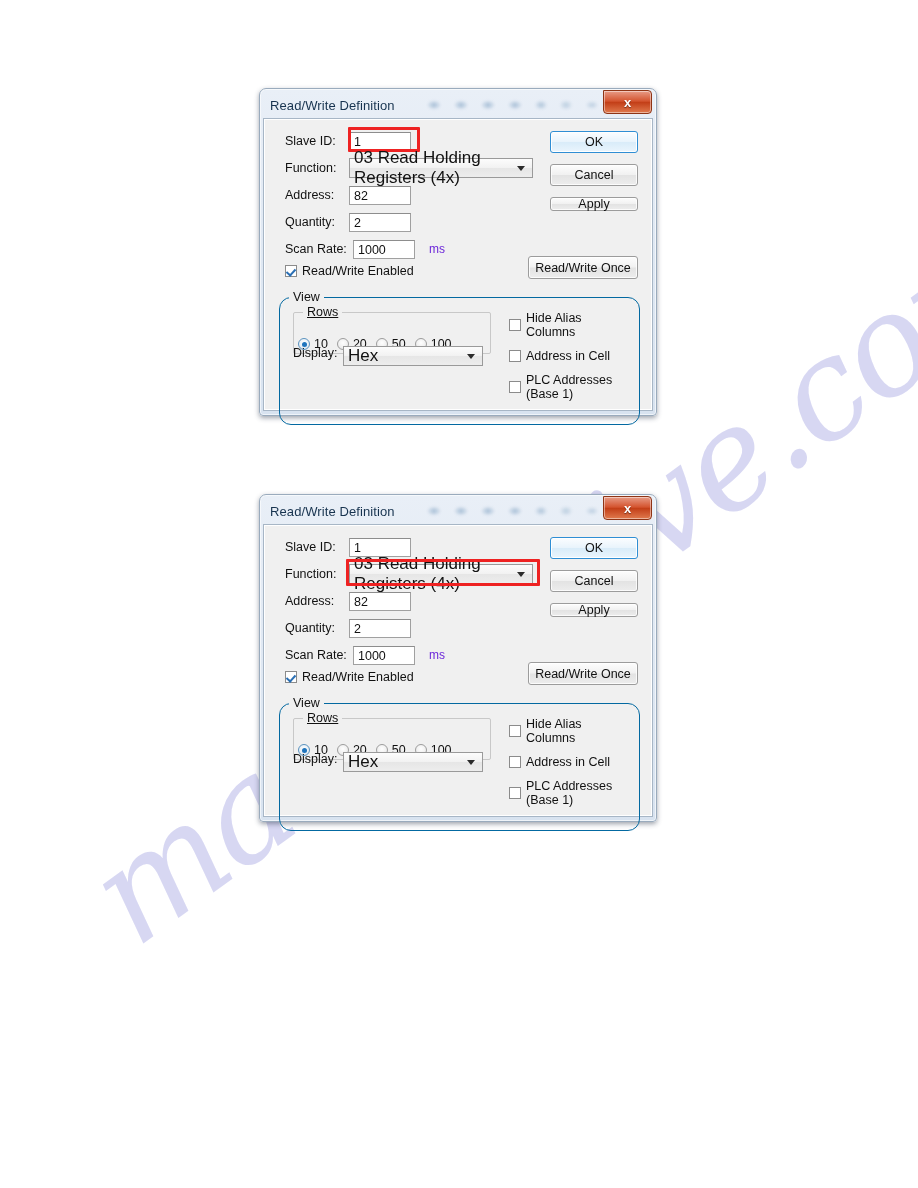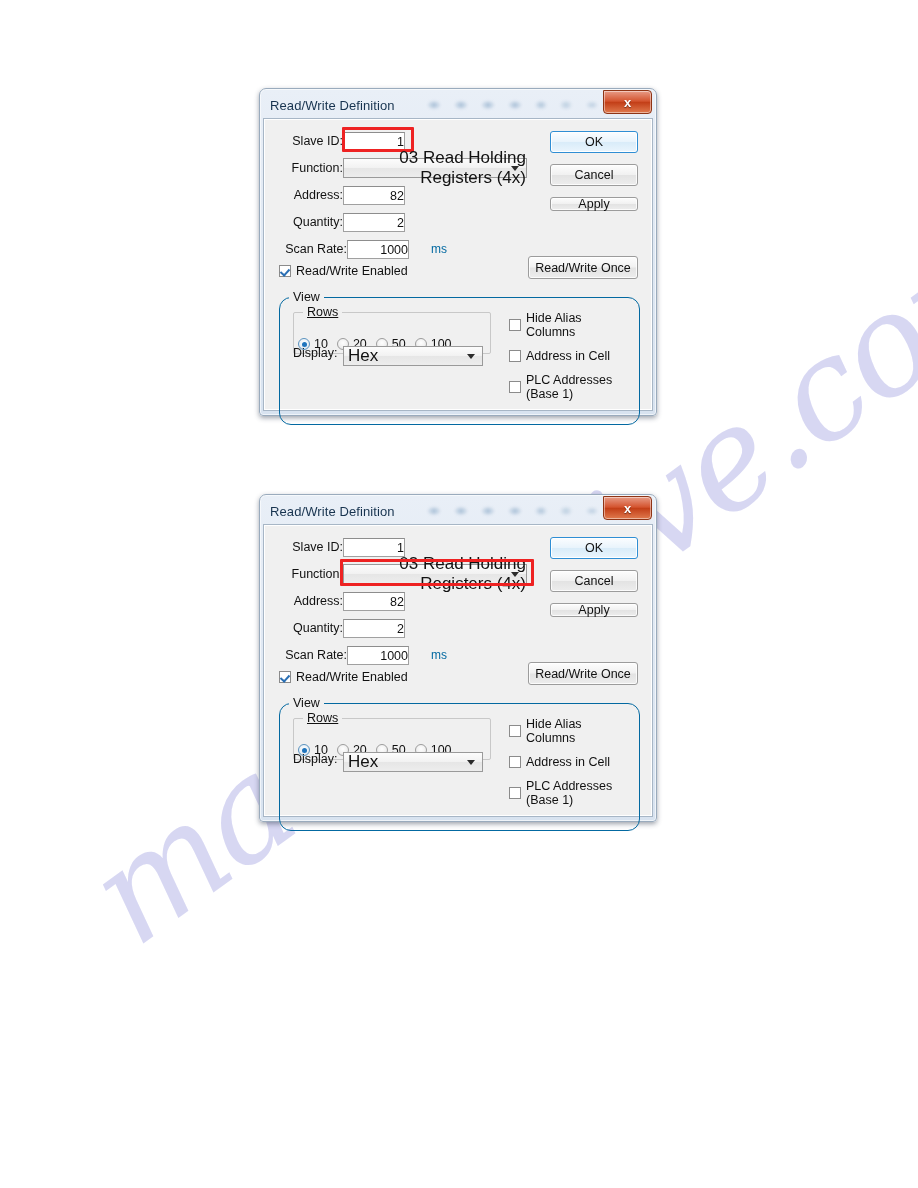--- a/index.html
+++ b/index.html
@@ -113,24 +113,23 @@
     height: calc(100% - 26px);
     background: #f0f0f0;
     border: 1px solid #a7b6c6;
     box-sizing: border-box;
     box-shadow: 0 0 0 1px #ffffff inset;
   }
 
   
   .form-col {
     position: absolute;
-    left: 15px;
+    left: 21px;
     top: 10px;
     width: 260px;
-    text-align: right;
   }
   .row {
     display: flex;
     align-items: center;
     height: 24px;
     margin-bottom: 3px;
     position: relative;
   }
   .lbl {
     font-family: "Liberation Sans", sans-serif;
@@ -180,22 +179,22 @@
     margin-top: -2px;
     width: 0; height: 0;
     border-left: 4.5px solid transparent;
     border-right: 4.5px solid transparent;
     border-top: 5px solid #2b2b2b;
   }
 
   .unit {
     font-family: "Liberation Sans", sans-serif;
     font-size: 12px;
-    color: #0369a1;
-    margin-left: 22px;
+    color: #6d28d9;
+    margin-left: 14px;
   }
 
   
   .hl {
     position: absolute;
     border: 3px solid #ee2222;
     border-radius: 1px;
     box-sizing: border-box;
     pointer-events: none;
   }

